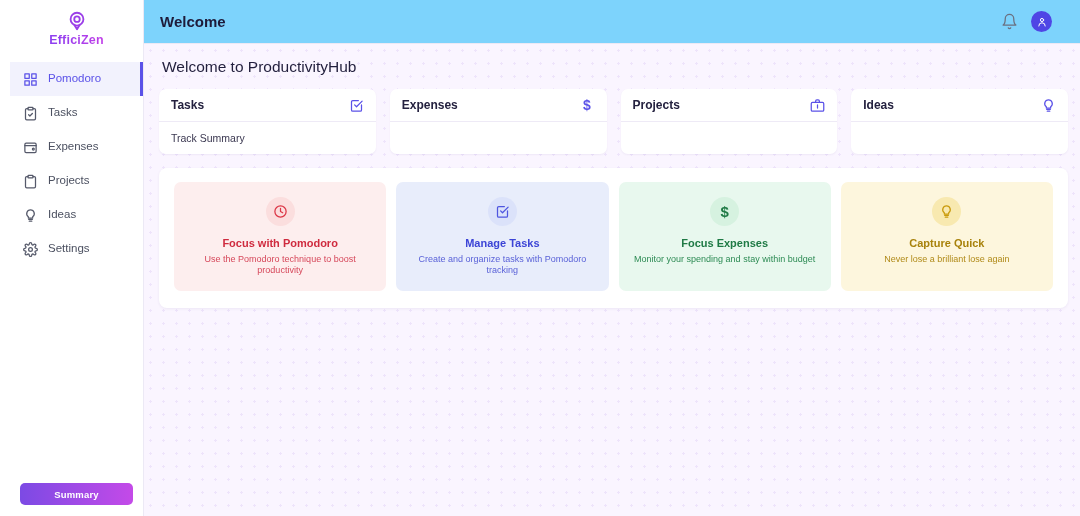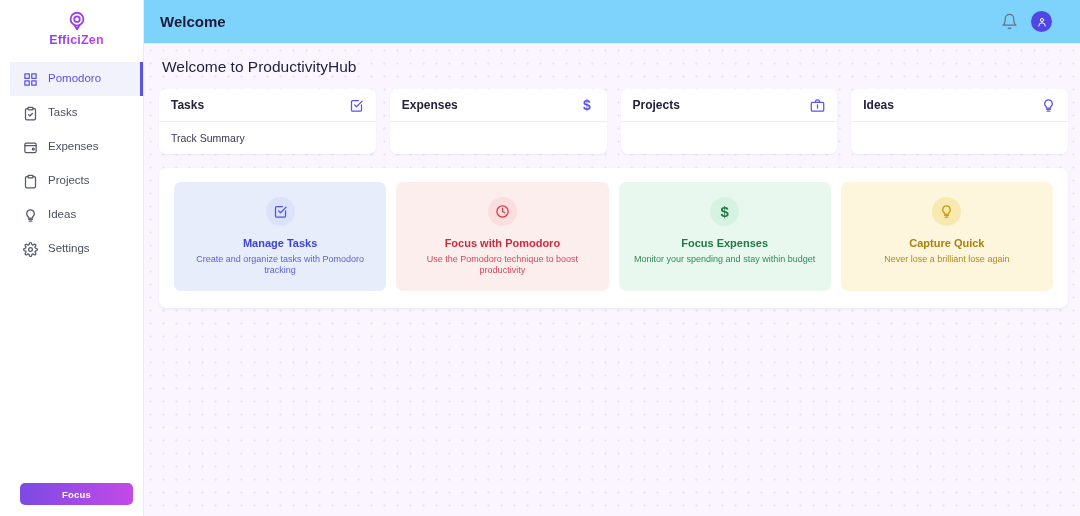--- a/index.html
+++ b/index.html
@@ -402,21 +402,21 @@
             <circle cx="12" cy="12" r="3"></circle>
             <path d="M19.4 15a1.7 1.7 0 0 0 .3 1.9l.1.1a2 2 0 1 1-2.8 2.8l-.1-.1a1.7 1.7 0 0 0-1.9-.3 1.7 1.7 0 0 0-1 1.5V21a2 2 0 1 1-4 0v-.1A1.7 1.7 0 0 0 9 19.4a1.7 1.7 0 0 0-1.9.3l-.1.1a2 2 0 1 1-2.8-2.8l.1-.1a1.7 1.7 0 0 0 .3-1.9 1.7 1.7 0 0 0-1.5-1H3a2 2 0 1 1 0-4h.1A1.7 1.7 0 0 0 4.6 9a1.7 1.7 0 0 0-.3-1.9l-.1-.1a2 2 0 1 1 2.8-2.8l.1.1a1.7 1.7 0 0 0 1.9.3H9a1.7 1.7 0 0 0 1-1.5V3a2 2 0 1 1 4 0v.1a1.7 1.7 0 0 0 1 1.5 1.7 1.7 0 0 0 1.9-.3l.1-.1a2 2 0 1 1 2.8 2.8l-.1.1a1.7 1.7 0 0 0-.3 1.9V9a1.7 1.7 0 0 0 1.5 1H21a2 2 0 1 1 0 4h-.1a1.7 1.7 0 0 0-1.5 1z"></path>
           </svg>
         </span>
         <span class="nav-label">Settings</span>
       </div>
 
     </nav>
 
     <div class="logout-wrap">
-      <button class="logout-btn">Focus</button>
+      <button class="logout-btn">Summary</button>
     </div>
 
   </aside>
 
   <div class="main">
 
     <header class="topbar">
       <div class="topbar-title">Welcome</div>
       <div class="topbar-right">
         <span>
@@ -489,40 +489,40 @@
           </div>
           <div class="stat-body"></div>
         </div>
 
       </div>
 
       <div class="quickstart">
 
         <div class="qs-grid">
 
+          <div class="qs-card qs-red">
+            <div class="qs-icon-circle">
+              <svg viewBox="0 0 24 24" fill="none" stroke="currentColor" stroke-width="2" stroke-linecap="round" stroke-linejoin="round">
+                <circle cx="12" cy="12" r="9"></circle>
+                <path d="M12 7v5l3.5 2"></path>
+              </svg>
+            </div>
+            <div class="qs-name">Focus with Pomodoro</div>
+            <div class="qs-desc">Use the Pomodoro technique to boost productivity</div>
+          </div>
+
           <div class="qs-card qs-blue">
             <div class="qs-icon-circle">
               <svg viewBox="0 0 24 24" fill="none" stroke="currentColor" stroke-width="2" stroke-linecap="round" stroke-linejoin="round">
                 <path d="M20 11v8a2 2 0 0 1-2 2H6a2 2 0 0 1-2-2V6a2 2 0 0 1 2-2h9"></path>
                 <path d="M9 11l3 3 9-9"></path>
               </svg>
             </div>
             <div class="qs-name">Manage Tasks</div>
             <div class="qs-desc">Create and organize tasks with Pomodoro tracking</div>
-          </div>
-
-          <div class="qs-card qs-red">
-            <div class="qs-icon-circle">
-              <svg viewBox="0 0 24 24" fill="none" stroke="currentColor" stroke-width="2" stroke-linecap="round" stroke-linejoin="round">
-                <circle cx="12" cy="12" r="9"></circle>
-                <path d="M12 7v5l3.5 2"></path>
-              </svg>
-            </div>
-            <div class="qs-name">Focus with Pomodoro</div>
-            <div class="qs-desc">Use the Pomodoro technique to boost productivity</div>
           </div>
 
           <div class="qs-card qs-green">
             <div class="qs-icon-circle">
               <span class="dollar-lg">$</span>
             </div>
             <div class="qs-name">Focus Expenses</div>
             <div class="qs-desc">Monitor your spending and stay within budget</div>
           </div>
 

